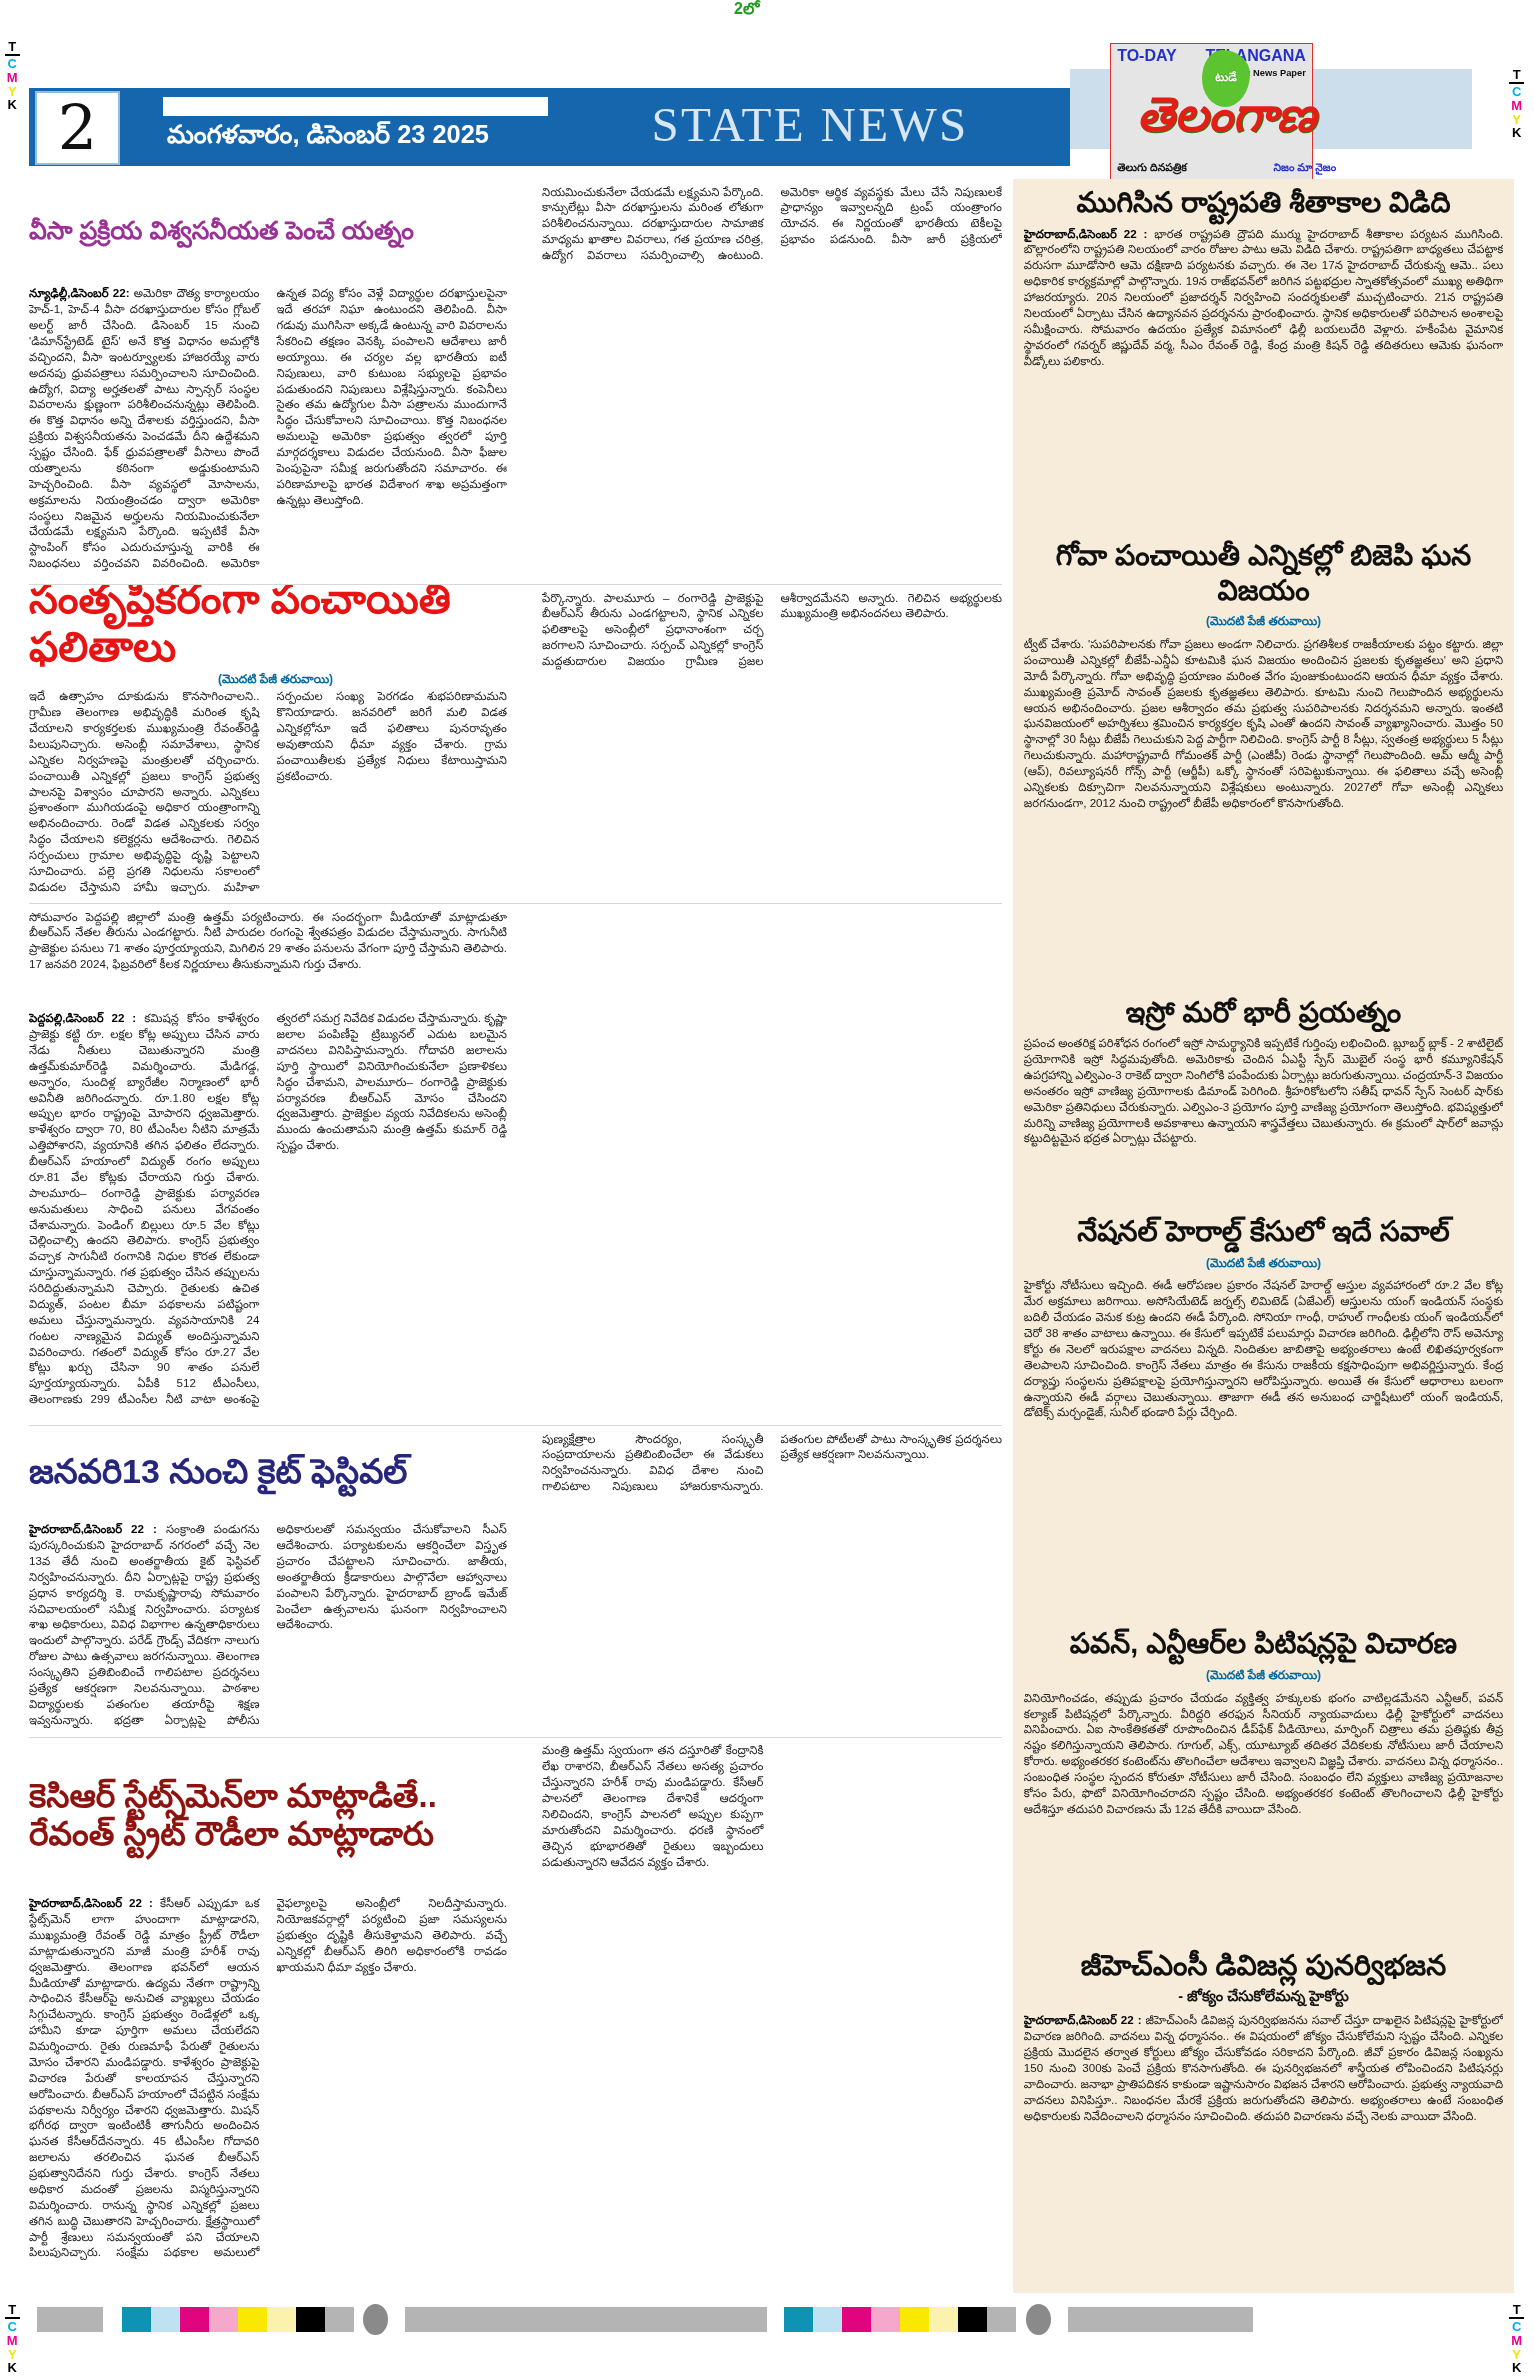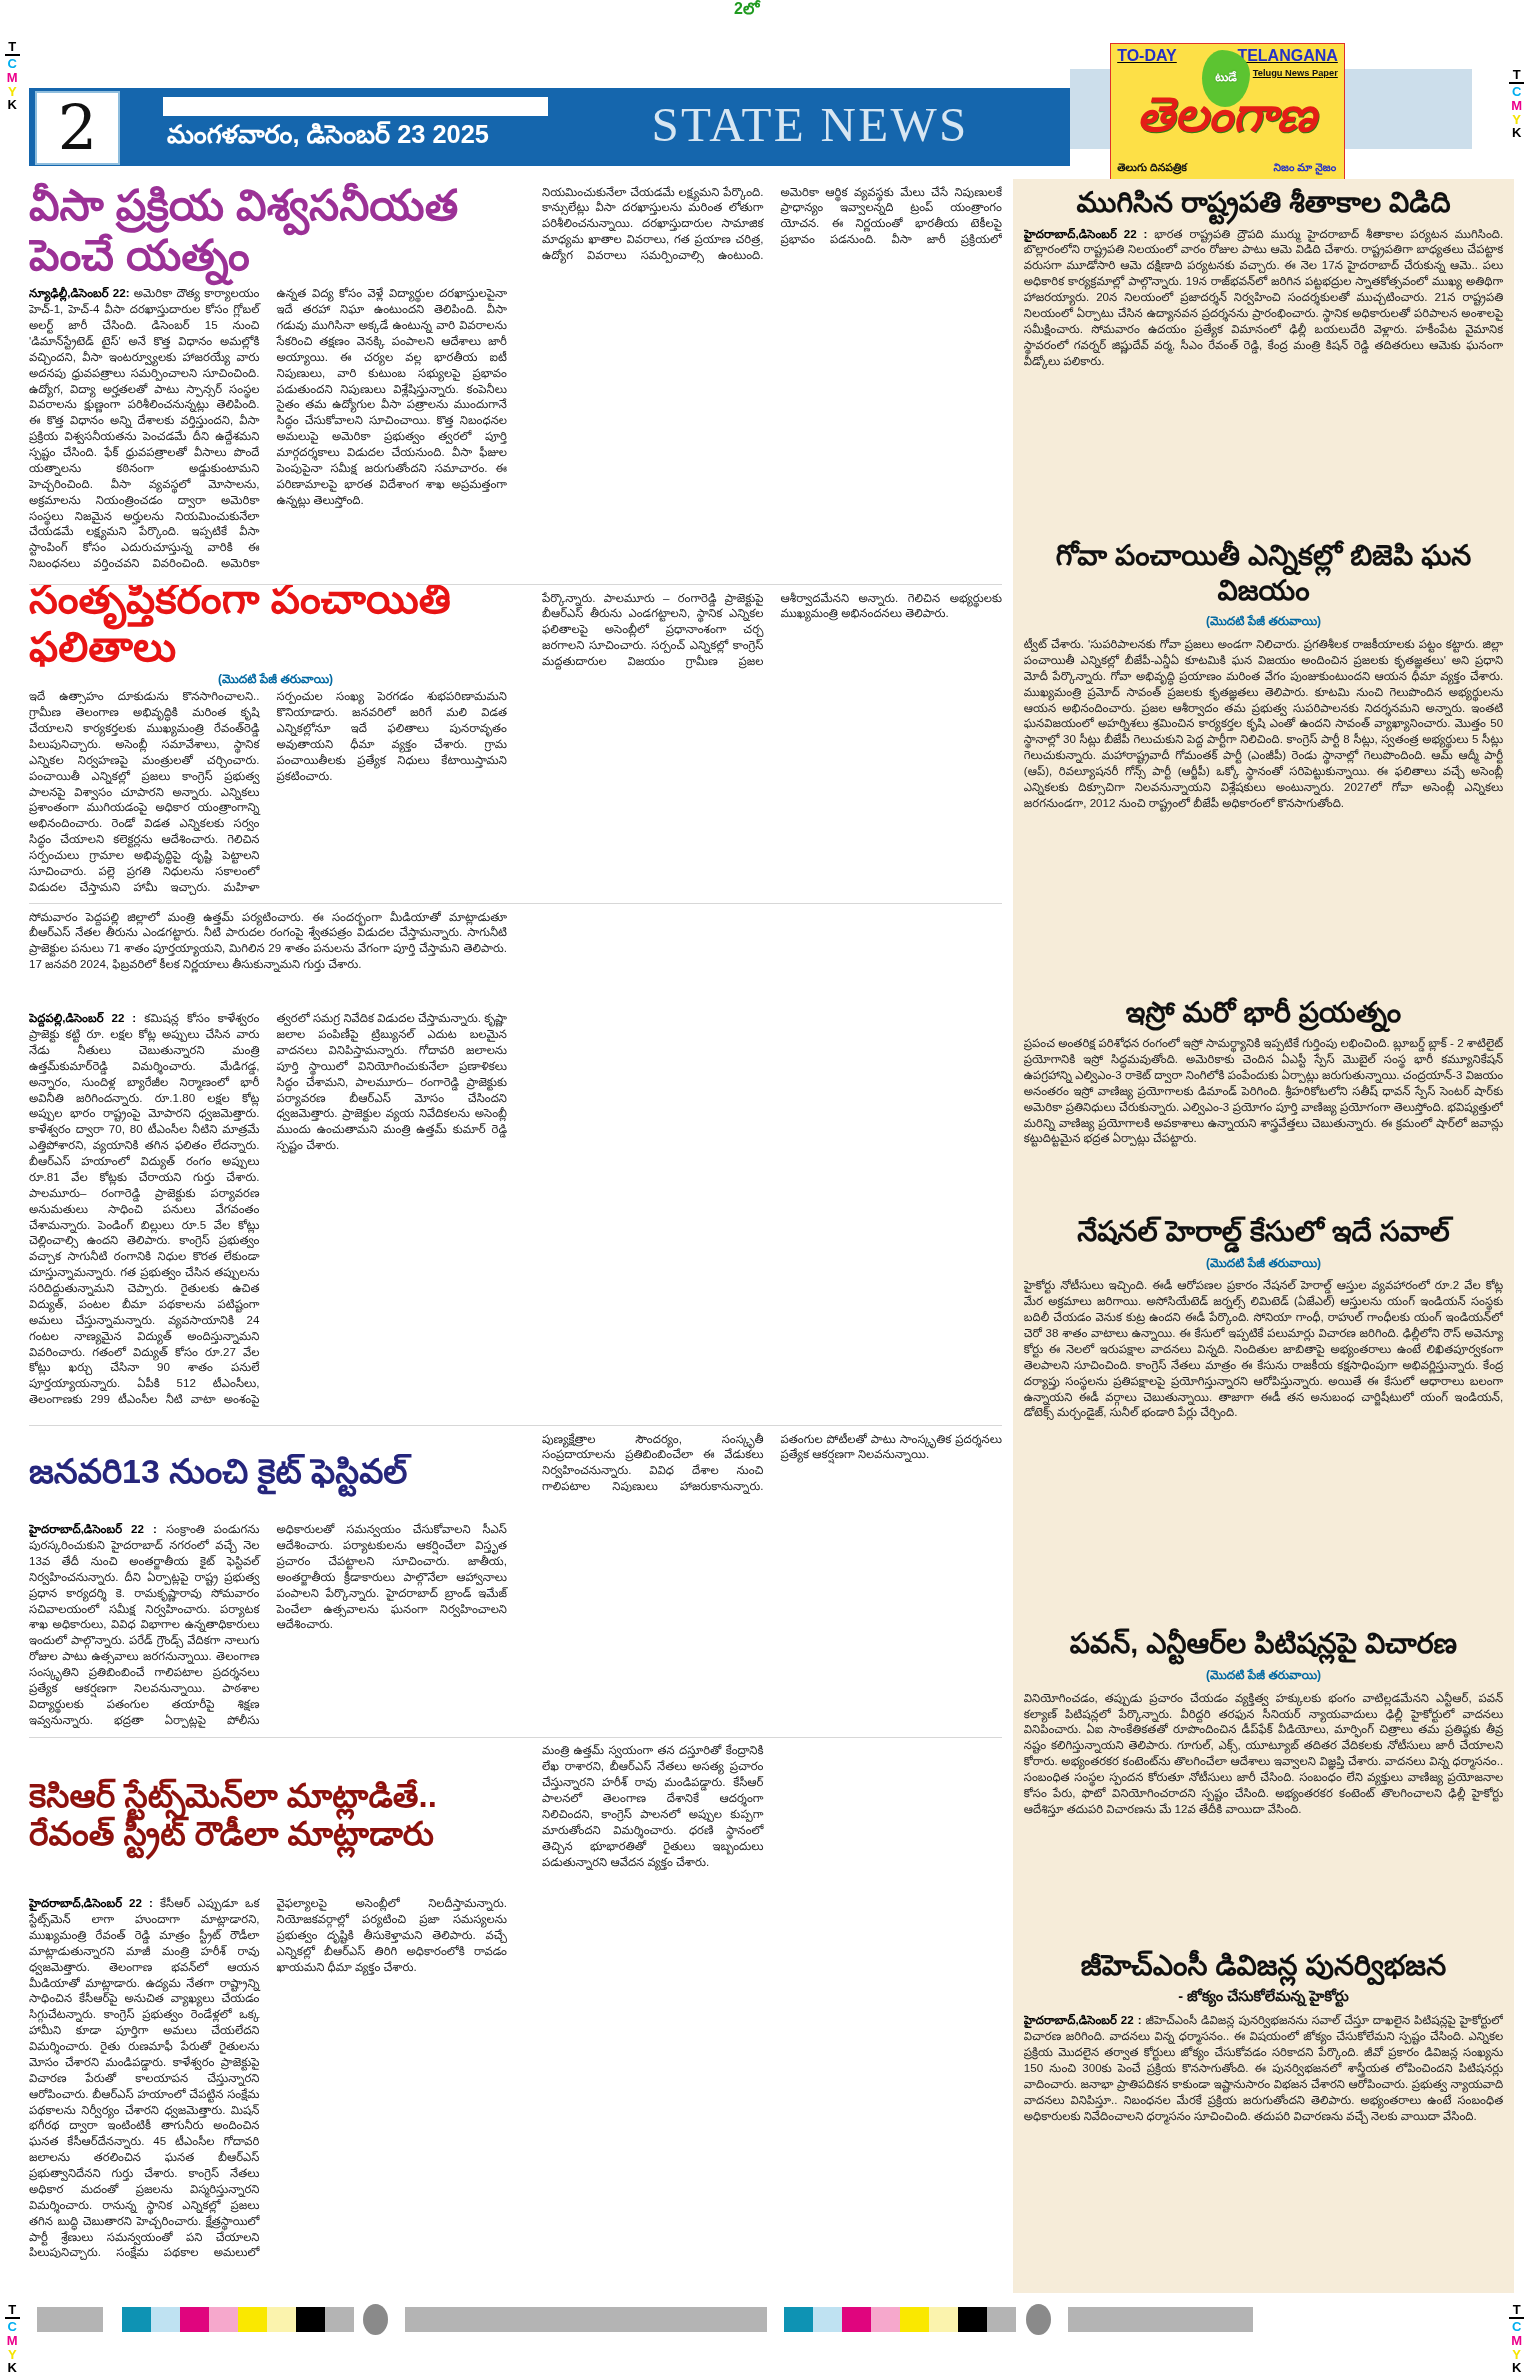--- a/index.html
+++ b/index.html
@@ -19,22 +19,22 @@
   .pagenum-box { position:absolute; left:35px; top:91px; width:85px; height:74px; background:#ffffff;
     border:2.3px solid #8fbede; display:flex; align-items:center; justify-content:center; }
   .pagenum-box .num { font-family:"DejaVu Serif", serif; font-size:62px; line-height:1; color:#111; }
   .white-strip { position:absolute; left:163px; top:97px; width:385px; height:19px; background:#ffffff; }
   .date-text { position:absolute; left:167px; top:120px; color:#ffffff; font-weight:bold; font-size:25.4px; }
   .state-news { position:absolute; left:594px; top:96px; width:432px; text-align:center;
     font-family:"Liberation Serif", serif; font-size:49px; letter-spacing:2.3px; color:#d7e6f2; }
   .pale-band { position:absolute; left:1070px; top:69px; width:402px; height:80px; background:#ccdeeb; }
 
   
-  .logo-box { position:absolute; left:1110px; top:43px; width:235px; height:139px; background:#fde047;
-    border:1.5px solid #e0302a; padding:3.1px 6.2px;text-decoration:underline; }
+  .logo-box { position:absolute; left:1110px; top:43px; width:203px; height:139px; background:#e5e5e5;
+    border:1.5px solid #e0302a; padding:3.1px 6.2px; }
   .logo-row1 { display:flex; justify-content:space-between; align-items:flex-start; }
   .logo-today { color:#2430c8; font-weight:bold; font-size:16px; }
   .logo-telangana { text-align:right; }
   .logo-telangana .t1 { color:#2430c8; font-weight:bold; font-size:16px; }
   .logo-telangana .t2 { color:#111; font-weight:bold; font-size:9.3px; }
   .logo-map { position:absolute; left:91px; top:6.2px; width:48px; height:57px; background:#5cc431;
     border-radius:42% 58% 52% 48% / 50% 42% 58% 50%; display:flex; align-items:center; justify-content:center; }
   .logo-map .map-label { color:#fff; font-weight:bold; font-size:11.6px; text-shadow:0 0 1.5px #2e7d14; }
   .logo-script { position:absolute; left:7.7px; top:40px; width:216px; text-align:center; color:#e41d17;
     font-weight:bold; font-style:italic; font-size:48px; line-height:1.3;
@@ -53,21 +53,21 @@
   .cols2 { column-count:2; column-gap:17px; column-fill:auto; }
   .cols4 { column-count:4; column-gap:17px; column-fill:auto; }
   .continued { text-align:center; font-weight:bold; font-size:12px; padding:1.5px 0 4.6px 0; color:#0369a1; }
 
   .l-article { overflow:hidden; border-bottom:0.8px solid #d7d7d7; padding:4.6px 0 7.7px 0; }
   .l-article:last-child { border-bottom:none; }
   .art-top { display:flex; gap:20px; margin-bottom:7.7px; }
   .art-top .hl-cell { flex:0 0 493px; display:flex; flex-direction:column; justify-content:center; }
   .art-top .lead { flex:1; }
   h2.hl { font-weight:bold; line-height:1.15; letter-spacing:0; }
-  .hl-purple { color:#9b3196; font-size:43px; }
+  .hl-purple { color:#9b3196; font-size:25px; }
   .hl-red { color:#e81414; font-size:41px; }
   .hl-pink { color:#ed187e; font-size:35px; }
   .hl-navy { color:#26267c; font-size:34px; }
   .hl-maroon { color:#8e120e; font-size:33px; line-height:1.5; }
 
   .r-article { margin-bottom:10.8px; overflow:hidden; }
   .r-article h3 { color:#111; font-size:28.5px; font-weight:bold; text-align:center; line-height:1.2; margin-bottom:6.2px; }
   .r-sub { text-align:center; font-weight:bold; font-size:14.6px; margin-bottom:4.6px; color:#111; }
 
   

